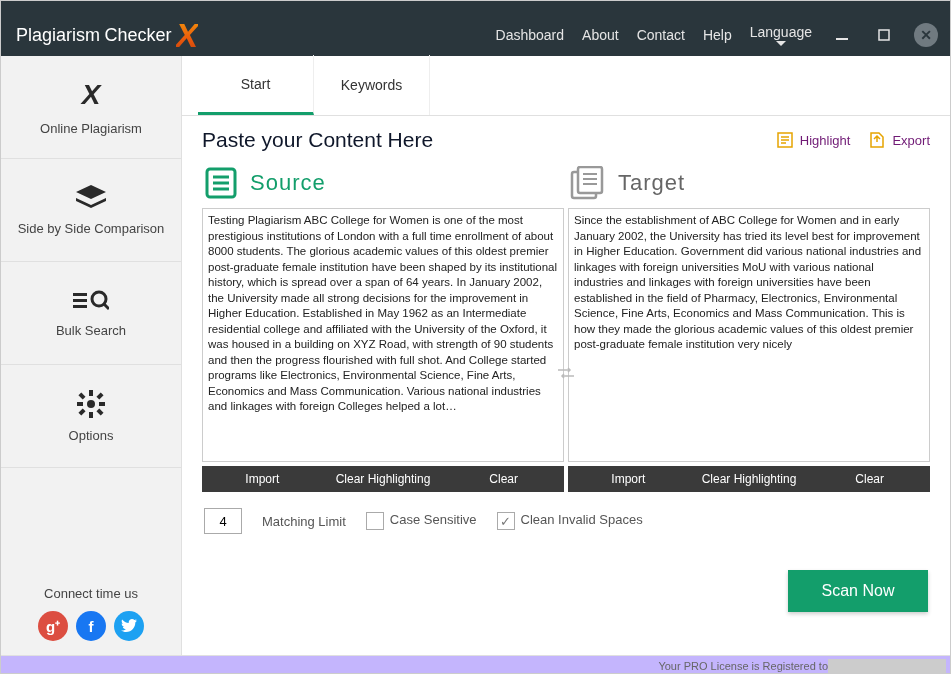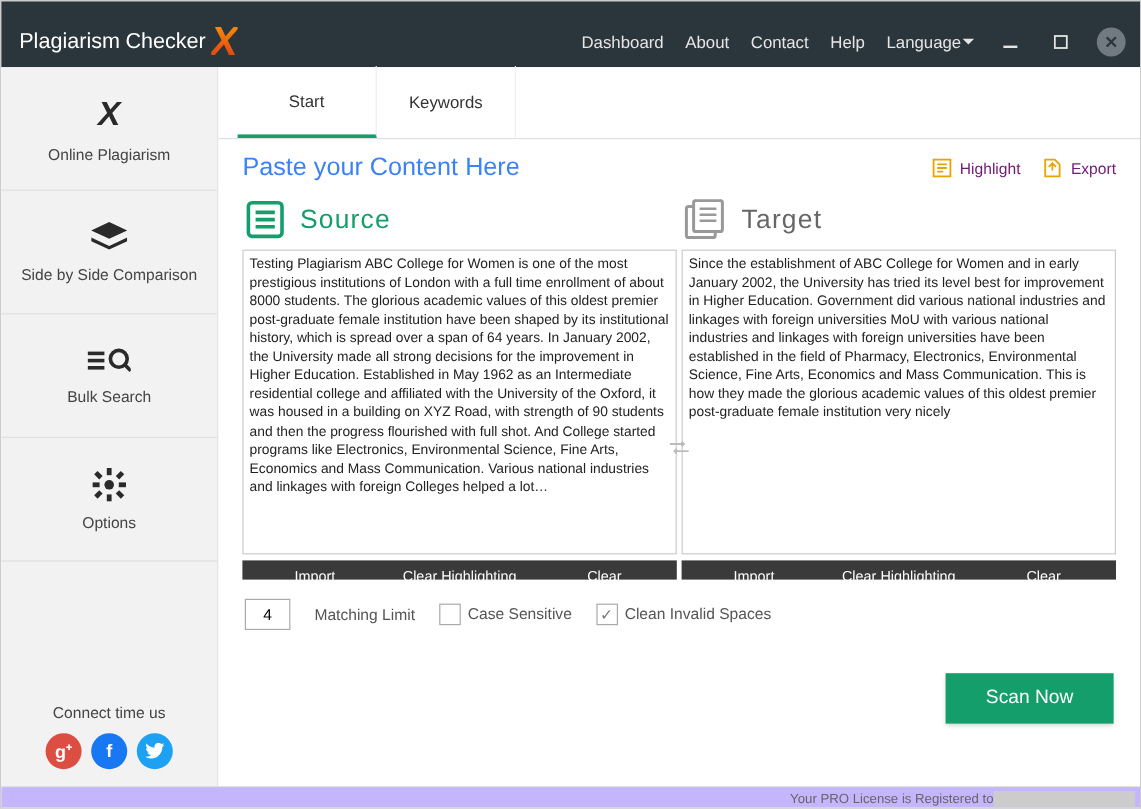--- a/index.html
+++ b/index.html
@@ -5,21 +5,21 @@
 * { margin: 0; padding: 0; box-sizing: border-box; font-family: "Segoe UI", Arial, sans-serif; }
 body { width: 951px; height: 674px; overflow: hidden; background: #fff; border: 1px solid #ccc; }
 
 .titlebar { height: 55px; background: #2a363c; display: flex; align-items: center; justify-content: space-between; padding: 13px 12px 0 15px; }
 .logo { display: flex; align-items: center; }
 .logo-text { color: #fff; font-size: 18px; font-weight: 400; line-height: 1; }
 .logo-x { font-size: 34px; font-weight: 700; font-style: italic; background: linear-gradient(180deg, #f59e0b 0%, #ea580c 60%, #c2410c 100%); -webkit-background-clip: text; -webkit-text-fill-color: transparent; margin-left: 4px; }
 
 .topmenu { display: flex; align-items: center; gap: 18px; color: #e5e5e5; font-size: 14px; }
 .topmenu span, .topmenu .winbtn { cursor: pointer; }
-.topmenu .lang { display: inline-flex; align-items: center; gap: 1px; }
+.topmenu .lang { display: inline-flex; align-items: center; gap: 1px; flex-direction: column; }
 .winbtn { width: 24px; height: 24px; display: inline-flex; align-items: center; justify-content: center; border-radius: 3px; }
 .winbtn.close { background: #707a80; color: #2a363c; border-radius: 50%; font-weight: bold; }
 
 .main { display: flex; height: calc(674px - 55px - 20px); }
 .sidebar { width: 181px; background: #f2f2f2; border-right: 1px solid #e0e0e0; display: flex; flex-direction: column; }
 .sidebar-item { height: 103px; border-bottom: 1px solid #e0e0e0; display: flex; flex-direction: column; align-items: center; justify-content: center; gap: 10px; color: #444; font-size: 13px; cursor: pointer; }
 .sidebar .spacer { flex: 1; }
 .connect { padding: 12px 0 14px; text-align: center; }
 .connect-label { font-size: 13px; color: #444; margin-bottom: 10px; }
 .social { display: flex; justify-content: center; gap: 8px; }
@@ -27,32 +27,32 @@
 .gplus { background: #dc4e41; }
 .fb { background: #1877f2; }
 .tw { background: #1da1f2; }
 
 .content { flex: 1; display: flex; flex-direction: column; background: #fff; }
 .tabbar { height: 60px; border-bottom: 1px solid #e0e0e0; display: flex; align-items: flex-end; padding-left: 16px; }
 .tab { width: 116px; height: 60px; display: flex; align-items: center; justify-content: center; font-size: 14px; color: #333; border-right: 1px solid #eee; cursor: pointer; }
 .tab.active { border-bottom: 3px solid #139e6b; color: #333; }
 
 .header-row { display: flex; align-items: center; justify-content: space-between; padding: 12px 20px 14px; }
-.paste-title { color: #3b82f6; font-size: 21px; font-weight: 400; }
+.paste-title { color: #0f172a; font-size: 21px; font-weight: 400; }
 .header-actions { display: flex; gap: 18px; align-items: center; }
 .hact { display: flex; align-items: center; gap: 6px; color: #701a75; font-size: 13px; cursor: pointer; }
 
 .panels { display: flex; gap: 4px; padding: 0 20px; position: relative; }
 .panel { flex: 1; }
 .panel-head { display: flex; align-items: center; gap: 12px; margin-bottom: 8px; padding-left: 2px; }
 .panel-head h3 { font-size: 22px; font-weight: 300; letter-spacing: 1px; }
 .panel.source .panel-head h3 { color: #139e6b; }
 .panel.target .panel-head h3 { color: #666; }
 .panel-textarea { width: 100%; height: 254px; border: 1px solid #ccc; padding: 4px 5px; font-size: 11.5px; line-height: 1.35; resize: none; font-family: Arial, sans-serif; color: #222; }
-.panel-actions { background: #3a3a3a; color: #fff; display: flex; height: 16px; }
+.panel-actions { background: #3a3a3a; color: #fff; display: flex; height: 26px; }
 .panel-actions span { flex: 1; text-align: center; font-size: 12px; line-height: 26px; cursor: pointer; }
 .swap { position: absolute; left: 50%; top: 200px; transform: translateX(-50%); color: #bbb; }
 
 .options-row { display: flex; align-items: center; gap: 20px; padding: 16px 22px; font-size: 13px; color: #555; }
 .matchlimit { width: 38px; height: 26px; border: 1px solid #aaa; text-align: center; font-size: 13px; }
 .chk { width: 18px; height: 18px; border: 1px solid #aaa; display: inline-flex; align-items: center; justify-content: center; margin-right: 6px; font-size: 13px; color: #777; vertical-align: middle; }
 
 .footer-row { display: flex; justify-content: flex-end; padding: 20px 22px 0; }
 .scan-btn { background: #139e6b; color: #fff; border: none; width: 140px; height: 42px; font-size: 16px; cursor: pointer; box-shadow: 0 2px 4px rgba(0,0,0,.2); }
 

